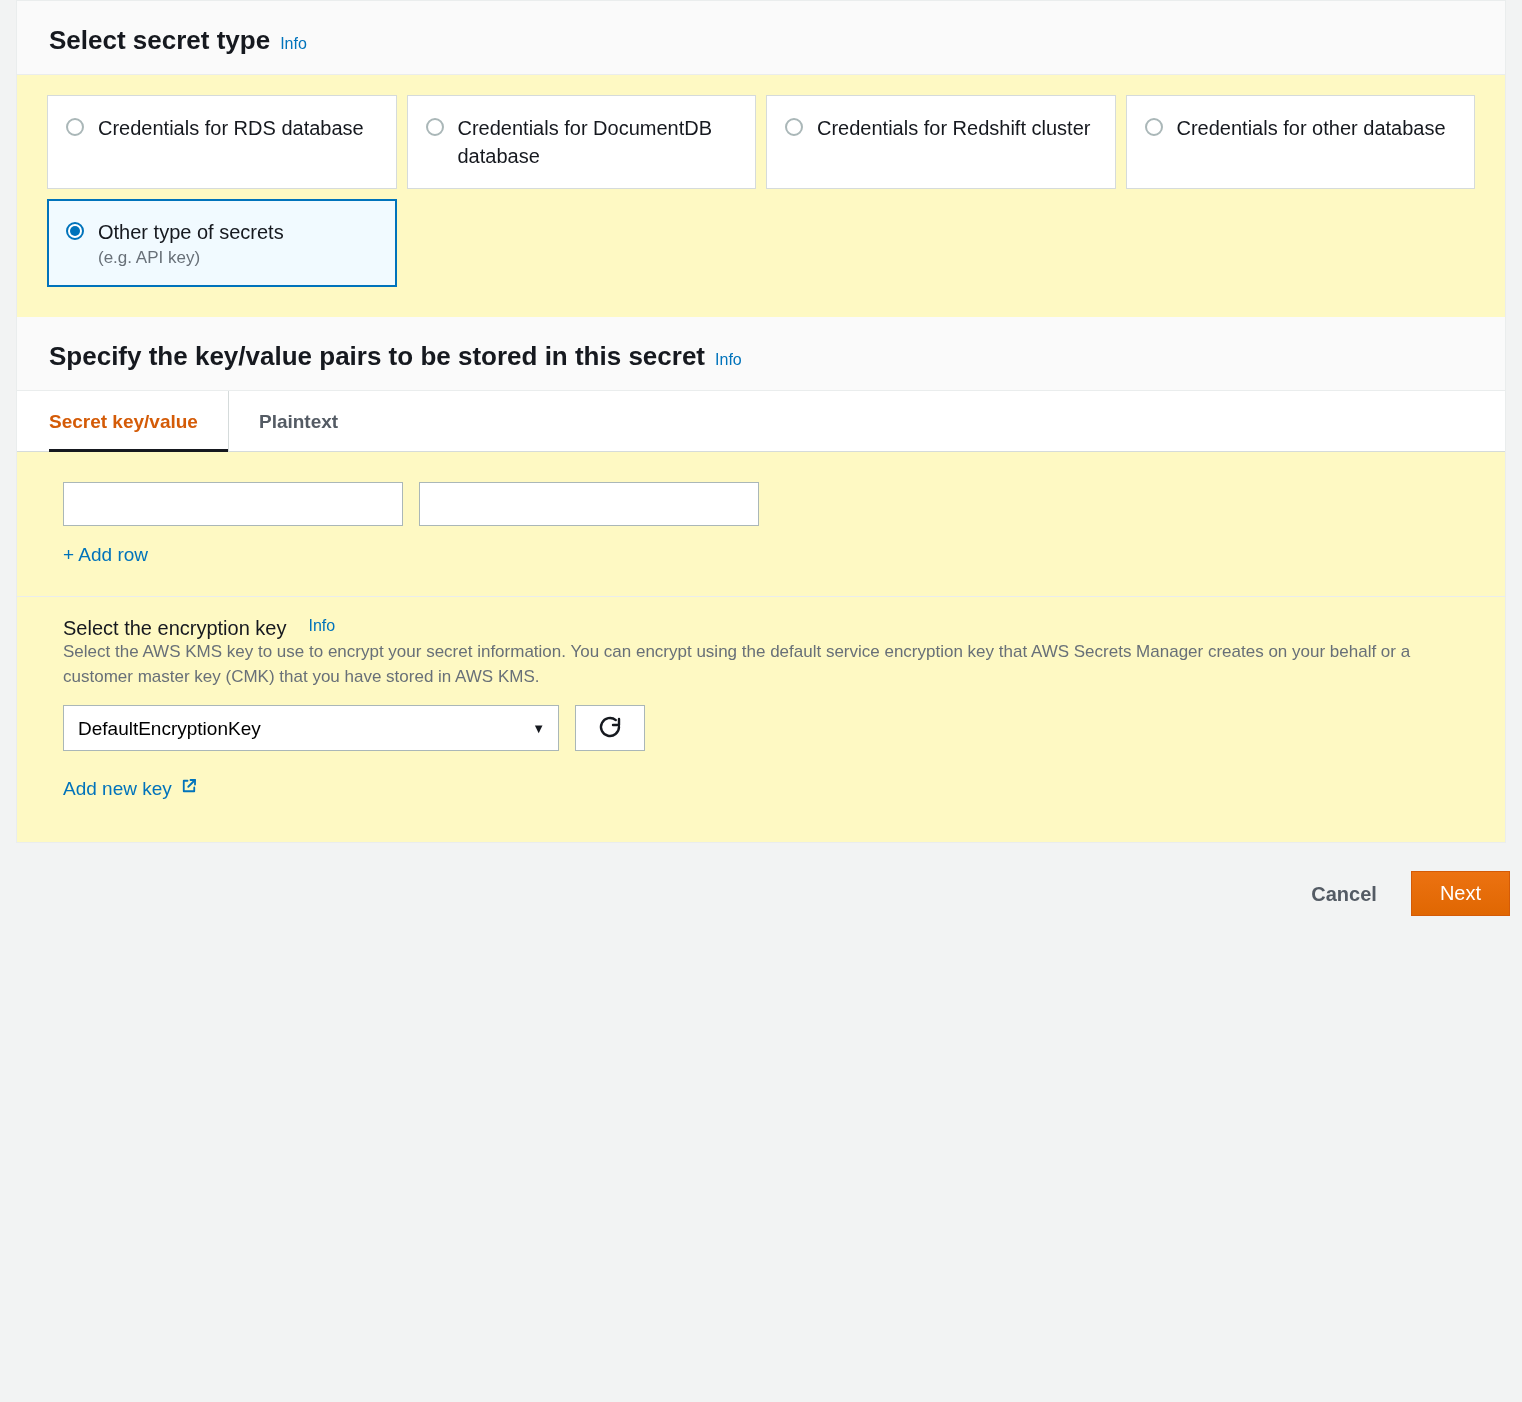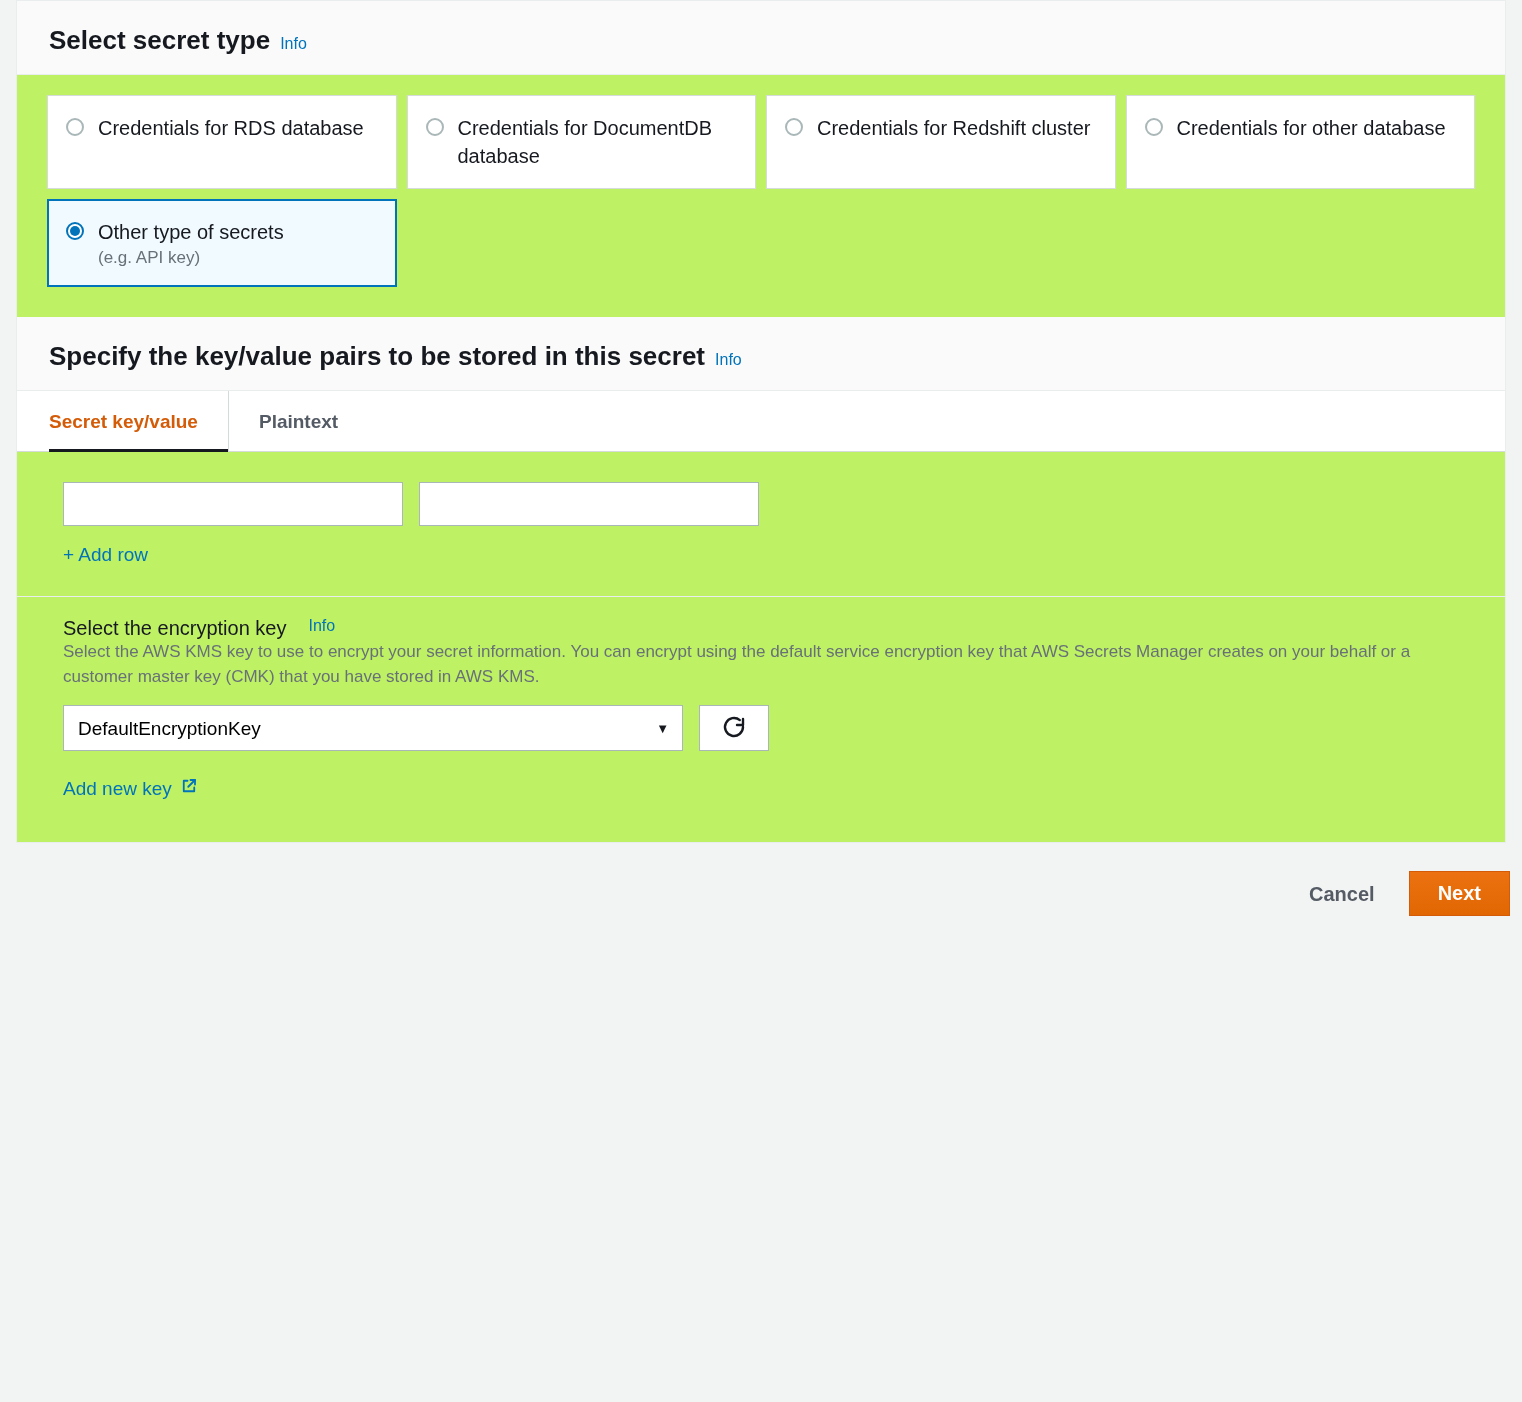--- a/index.html
+++ b/index.html
@@ -4,21 +4,21 @@
 <style>
   * { box-sizing: border-box; margin: 0; padding: 0; }
   body {
     font-family: "Amazon Ember", "Helvetica Neue", Helvetica, Arial, sans-serif;
     background: #f2f3f3;
     color: #16191f;
     padding: 0;
     font-size: 14px;
   }
   .panel {
-    background: #bef264;
+    background: #fef9c3;
     border: 1px solid #eaeded;
     margin: 0 16px;
   }
   .section-header {
     padding: 24px 32px 18px 32px;
     background: #fafafa;
     border-bottom: 1px solid #eaeded;
     display: flex;
     align-items: baseline;
     gap: 10px;
@@ -164,21 +164,21 @@
     line-height: 1.45;
   }
   .enc-controls {
     display: flex;
     gap: 16px;
     margin-top: 16px;
     align-items: center;
   }
   .select-box {
     position: relative;
-    width: 620px;
+    width: 496px;
   }
   .select-box select {
     width: 100%;
     height: 46px;
     border: 1px solid #aab7b8;
     padding: 6px 36px 6px 14px;
     font-size: 19px;
     appearance: none;
     background: #fff;
     cursor: pointer;
@@ -228,21 +228,21 @@
     border: none;
     cursor: pointer;
     padding: 10px 12px;
   }
   .btn-next {
     background: #e27500;
     background: linear-gradient(#ec7211,#e06702);
     border: 1px solid #d45b07;
     color: #fff;
     font-size: 20px;
-    font-weight: 700;
+    font-weight: 400;
     padding: 10px 28px;
     cursor: pointer;
   }
 </style>
 </head>
 <body>
 
 <div class="panel">
 
   <div class="section-header">

